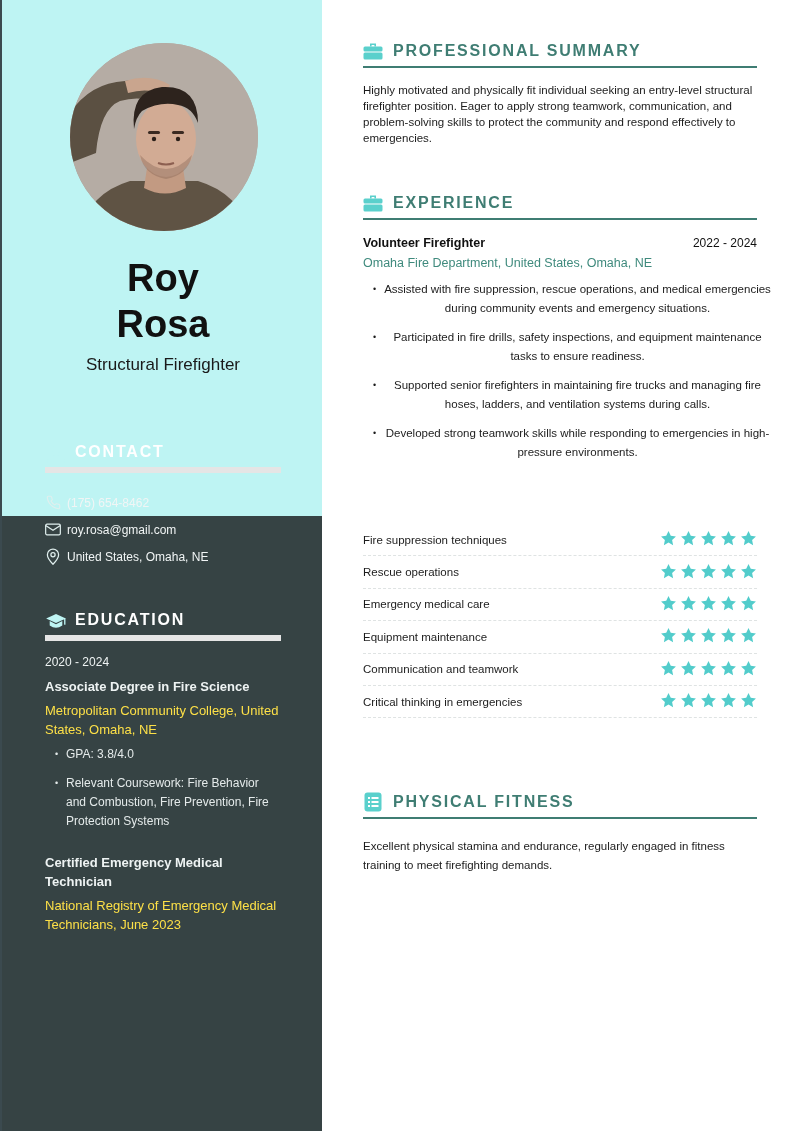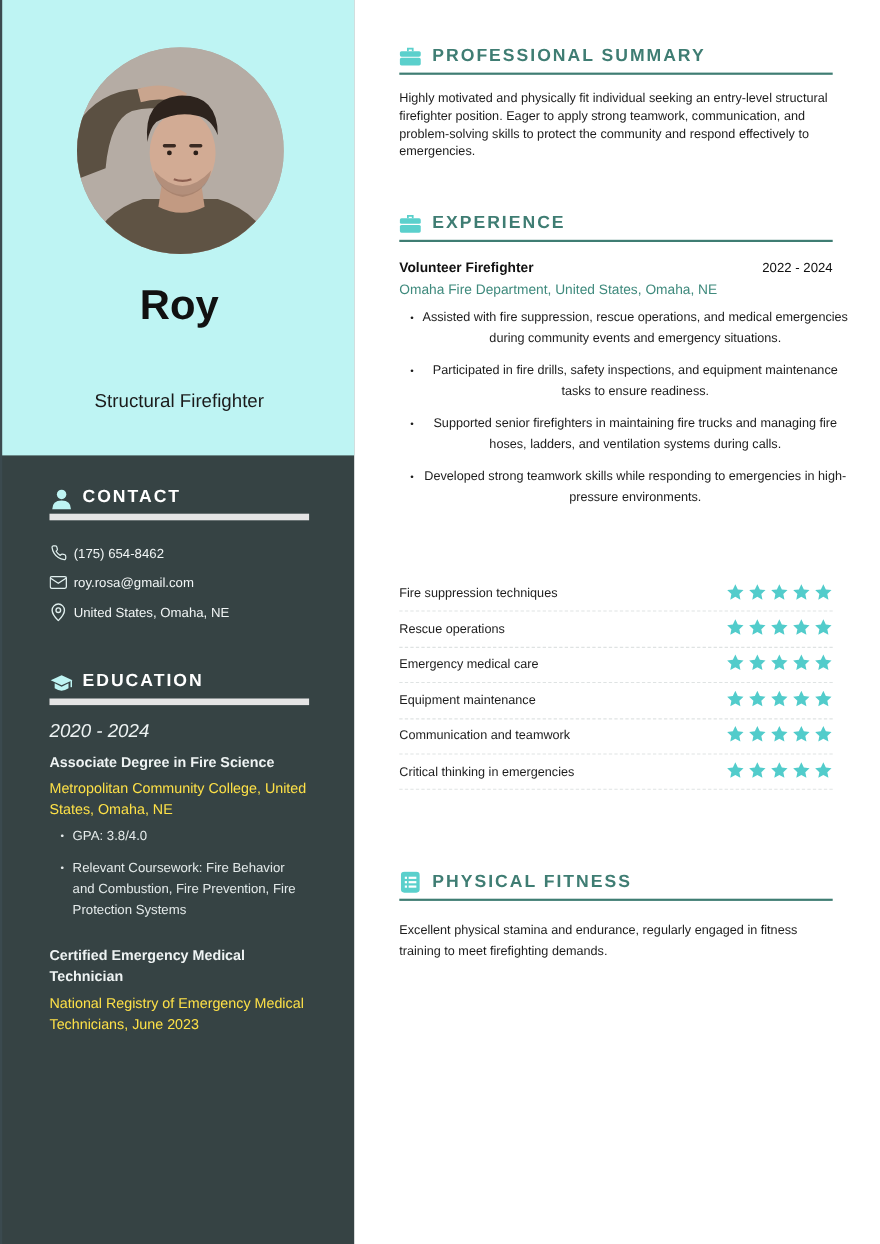--- a/index.html
+++ b/index.html
@@ -4,21 +4,21 @@
 <style>
   * { box-sizing: border-box; margin: 0; padding: 0; }
   html, body { width: 800px; height: 1131px; background: #ffffff; overflow: hidden; }
   body { font-family: "DejaVu Sans", "Liberation Sans", sans-serif; position: relative; }
 
   .sidebar {
     position: absolute; left: 0; top: 0; width: 322px; height: 1131px;
     background: #364344; border-left: 2px solid #3b4a4f;
   }
   .sidebar-top {
-    position: absolute; left: 0; top: 0; width: 320px; height: 414px;
+    position: absolute; left: 0; top: 0; width: 320px; height: 516px;
     background: #bef4f3;
   }
   .photo {
     position: absolute; left: 68px; top: 43px; width: 188px; height: 188px;
     border-radius: 50%; overflow: hidden;
     background: radial-gradient(circle at 60% 40%, #c2bab3 0%, #aea59d 60%, #9a9088 100%);
   }
   .photo svg { width: 100%; height: 100%; display: block; }
   .name {
     position: absolute; left: 0; width: 322px; top: 255px;
@@ -39,21 +39,21 @@
   .side-heading .icon { width: 22px; height: 22px; margin-right: 8px; display: flex; align-items: center; justify-content: center; }
   .side-heading .label {
     color: #ffffff; font-family: "Liberation Sans", sans-serif; font-weight: 700;
     font-size: 16px; letter-spacing: 1.8px;
   }
   .contact-list { margin-top: 16px; }
   .contact-item { display: flex; align-items: center; height: 27px; color: #f1f5f5; font-size: 12px; font-family: "Liberation Sans", sans-serif; }
   .contact-item .cicon { width: 16px; height: 16px; margin-right: 6px; display: flex; align-items: center; justify-content: center; }
 
   .edu-block { color: #eef3f3; font-family: "Liberation Sans", sans-serif; }
-  .edu-date { font-size: 17px; margin-top: 14px; font-style: italic; }
+  .edu-date { font-size: 12px; margin-top: 14px; }
   .edu-degree { font-size: 13px; font-weight: 700; margin-top: 8px; line-height: 19px; }
   .edu-school { font-size: 13px; margin-top: 5px; line-height: 19px; color: #fde047; }
   .edu-bullets { list-style: none; margin-top: 6px; padding-left: 10px; }
   .edu-bullets li { font-size: 12px; line-height: 19px; position: relative; padding-left: 11px; margin-bottom: 10px; color: #e4eaea; }
   .edu-bullets li::before { content: "•"; position: absolute; left: 0; top: 0; font-size: 9px; }
 
   .main { position: absolute; left: 363px; width: 394px; font-family: "Liberation Sans", sans-serif; }
   .main-heading {
     display: flex; align-items: center; height: 28px; border-bottom: 2px solid #3f7d73;
     padding-bottom: 4px;
@@ -103,20 +103,21 @@
         <rect x="78" y="88" width="12" height="3" rx="1.5" fill="#3a2a22"></rect>
         <rect x="102" y="88" width="12" height="3" rx="1.5" fill="#3a2a22"></rect>
         <circle cx="84" cy="96" r="2.2" fill="#2b1f19"></circle>
         <circle cx="108" cy="96" r="2.2" fill="#2b1f19"></circle>
         <path d="M88 120 Q96 123 104 120" stroke="#8c5f50" stroke-width="2" fill="none"></path>
         <path d="M70 112 Q96 140 122 112 Q118 132 96 136 Q74 132 70 112 Z" fill="#7b5d4d" opacity="0.35"></path>
       </svg>
     </div>
     <div class="name">
       <div>Roy</div>
+      <div>Rosa</div>
     </div>
     <div class="job-title">Structural Firefighter</div>
   </div>
 
   <section class="side-section" style="top:443px;">
     <div class="side-heading">
       <span class="icon">
         <svg width="20" height="20" viewBox="0 0 20 20">
             <circle cx="10" cy="5.5" r="4.3" fill="#bef4f3"></circle>
             <path d="M1.5 19 Q1.5 11 10 11 Q18.5 11 18.5 19 Z" fill="#bef4f3"></path>

